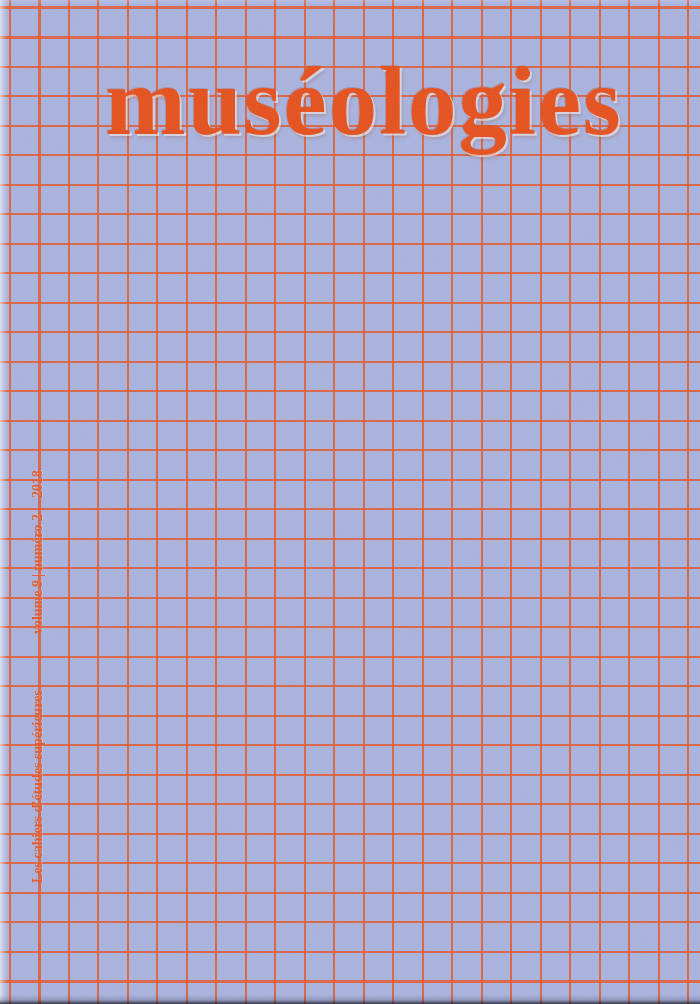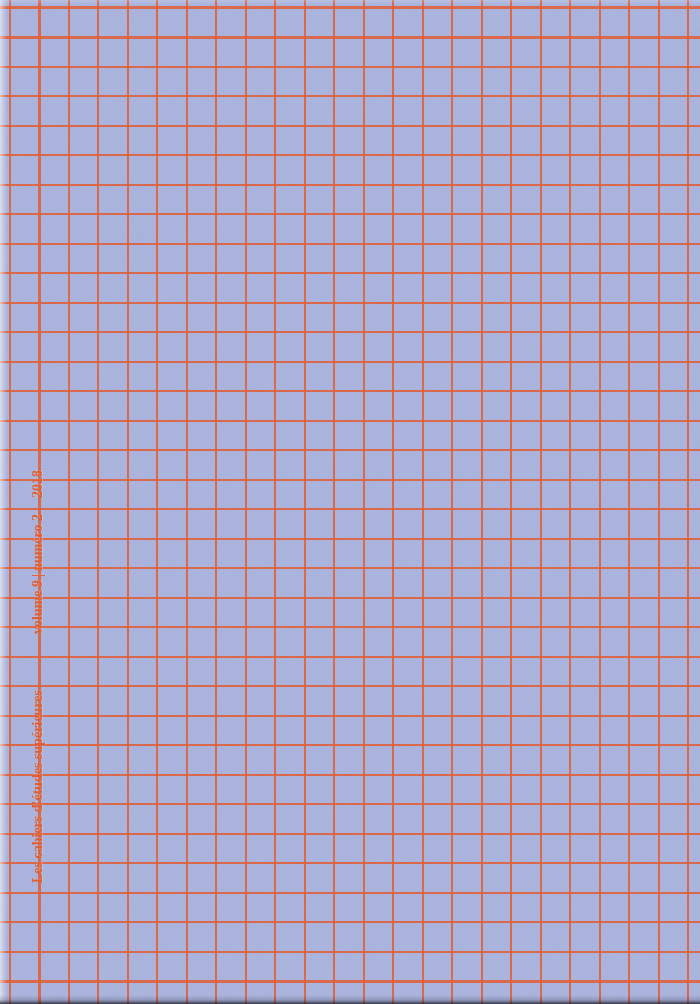--- a/index.html
+++ b/index.html
@@ -97,20 +97,21 @@
     pointer-events: none;
   }
 </style>
 </head>
 <body>
 
 <div class="cover">
 
   <div class="grid-overlay"></div>
 
+  <h1 class="title">muséologies</h1>
 
   <div class="vtext volume-line">
     <span>volume 9</span><span class="sep">|</span><span>numéro 2</span><span class="year">2018</span>
   </div>
 
   <div class="vtext series-line">Les cahiers d'études supérieures</div>
 
   <svg class="noise" width="700" height="1004" xmlns="http://www.w3.org/2000/svg">
     <filter id="grain">
       <feTurbulence type="fractalNoise" baseFrequency="0.9" numOctaves="2" stitchTiles="stitch"></feTurbulence>

